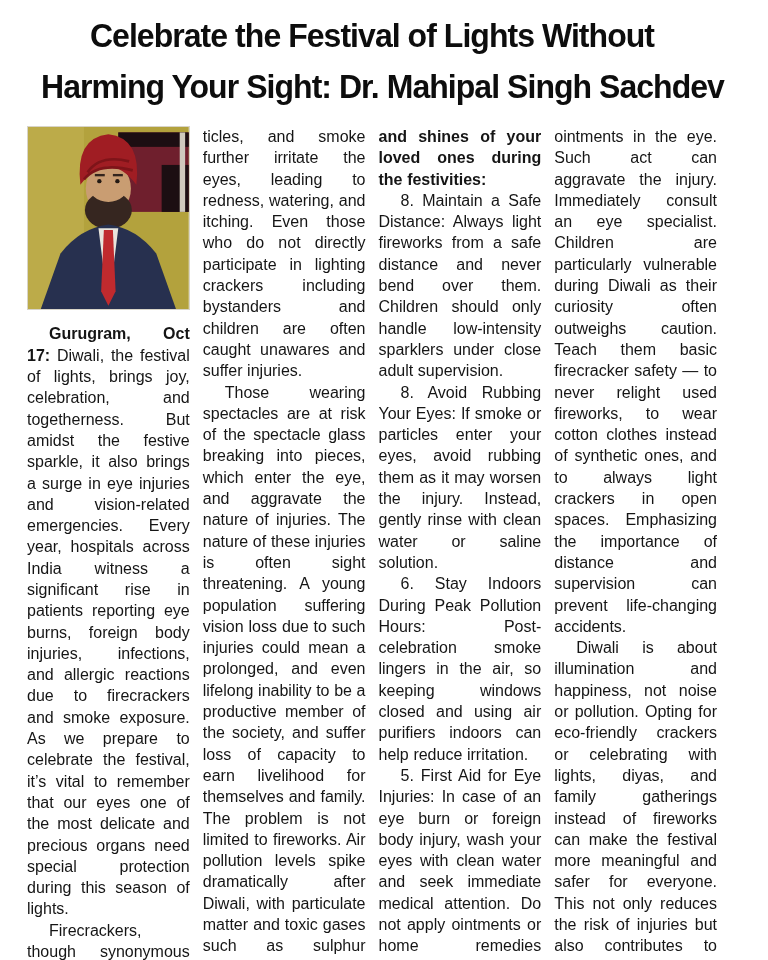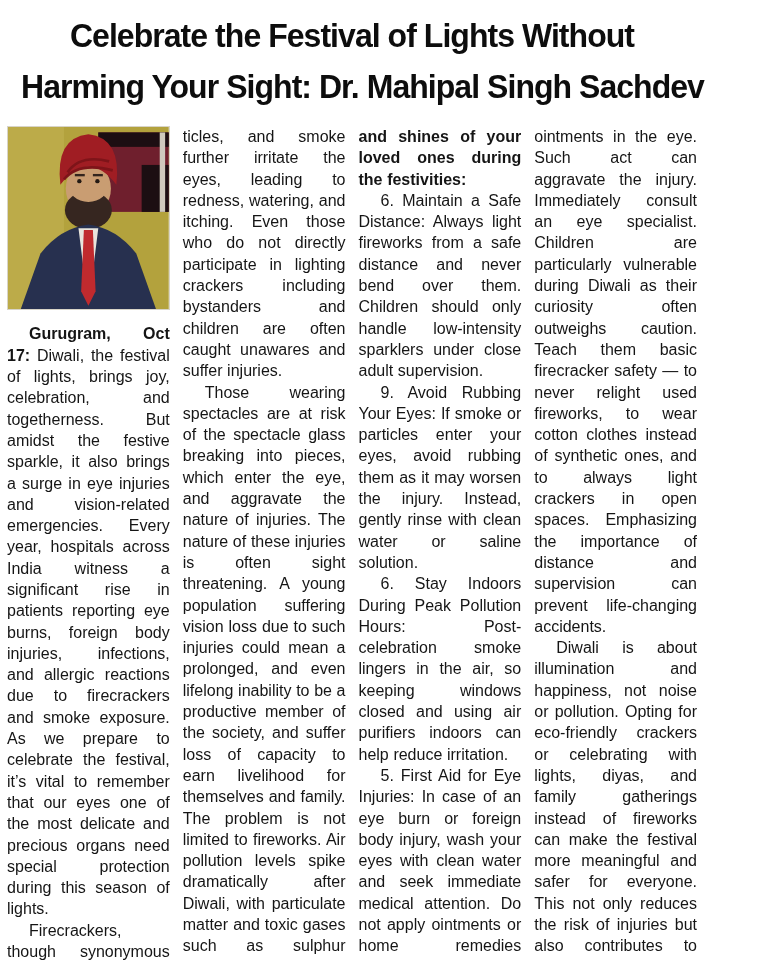--- a/index.html
+++ b/index.html
@@ -1,21 +1,21 @@
 <!DOCTYPE html>
 <html lang="en"><head>
 <meta charset="utf-8">
 <style>
   html,body{margin:0;padding:0;background:#ffffff;}
   body{
     width:768px;height:960px;overflow:hidden;
     font-family:"Liberation Sans","DejaVu Sans",sans-serif;
     color:#151515;
   }
-  .page{width:704px;height:960px;box-sizing:border-box;background:#fff;}
+  .page{width:704px;height:960px;box-sizing:border-box;background:#fff;margin-left:20px;}
   .headline{
     margin:0;padding:10px 0 14px 0;
     text-align:center;
     font-weight:bold;
     font-size:34px;
     line-height:1.5;
     letter-spacing:-1px;
     color:#0d0d0d;
     transform:scaleX(0.94);
     transform-origin:50% 50%;
@@ -93,22 +93,22 @@
     <div class="col">
       <div class="coltext">
           <p class="noindent">ticles, and smoke further irritate the eyes, leading to redness, watering, and itching. Even those who do not directly participate in lighting crackers including bystanders and children are often caught unawares and suffer injuries.</p>
           <p>Those wearing spectacles are at risk of the spectacle glass breaking into pieces, which enter the eye, and aggravate the nature of injuries. The nature of these injuries is often sight threatening. A young population suffering vision loss due to such injuries could mean a prolonged, and even lifelong inability to be a productive member of the society, and suffer loss of capacity to earn livelihood for themselves and family. The problem is not limited to fireworks. Air pollution levels spike dramatically after Diwali, with particulate matter and toxic gases such as sulphur dioxide and nitrogen oxide causing dryness, irritation, and allergic conjunctivitis. Those who already have dry eyes, contact lens users, or people recovering from eye surgery are especially vulnerable.</p>
         </div>
     </div>
 
     <div class="col">
       <div class="coltext">
           <p class="bold noindent">and shines of your loved ones during the festivities:</p>
-          <p>6. Maintain a Safe Distance: Always light fireworks from a safe distance and never bend over them. Children should only handle low-intensity sparklers under close adult supervision.</p>
-          <p>9. Avoid Rubbing Your Eyes: If smoke or particles enter your eyes, avoid rubbing them as it may worsen the injury. Instead, gently rinse with clean water or saline solution.</p>
+          <p>8. Maintain a Safe Distance: Always light fireworks from a safe distance and never bend over them. Children should only handle low-intensity sparklers under close adult supervision.</p>
+          <p>8. Avoid Rubbing Your Eyes: If smoke or particles enter your eyes, avoid rubbing them as it may worsen the injury. Instead, gently rinse with clean water or saline solution.</p>
           <p>6. Stay Indoors During Peak Pollution Hours: Post-celebration smoke lingers in the air, so keeping windows closed and using air purifiers indoors can help reduce irritation.</p>
           <p>5. First Aid for Eye Injuries: In case of an eye burn or foreign body injury, wash your eyes with clean water and seek immediate medical attention. Do not apply ointments or home remedies without consulting an ophthalmologist.</p>
         </div>
     </div>
 
     <div class="col">
       <div class="coltext">
           <p class="noindent">ointments in the eye. Such act can aggravate the injury. Immediately consult an eye specialist. Children are particularly vulnerable during Diwali as their curiosity often outweighs caution. Teach them basic firecracker safety — to never relight used fireworks, to wear cotton clothes instead of synthetic ones, and to always light crackers in open spaces. Emphasizing the importance of distance and supervision can prevent life-changing accidents.</p>
           <p>Diwali is about illumination and happiness, not noise or pollution. Opting for eco-friendly crackers or celebrating with lights, diyas, and family gatherings instead of fireworks can make the festival more meaningful and safer for everyone. This not only reduces the risk of injuries but also contributes to cleaner air and a healthier environment. Eyes are irreplaceable, and even a small injury can have long-term consequences. By exercising caution and awareness, we can ensure that the festival of lights remains a time of joy and not regret. Let’s pledge to celebrate a safe and responsible Diwali — one that shines bright with happiness and good health, not fire hazards or pollution.</p>
         </div>

